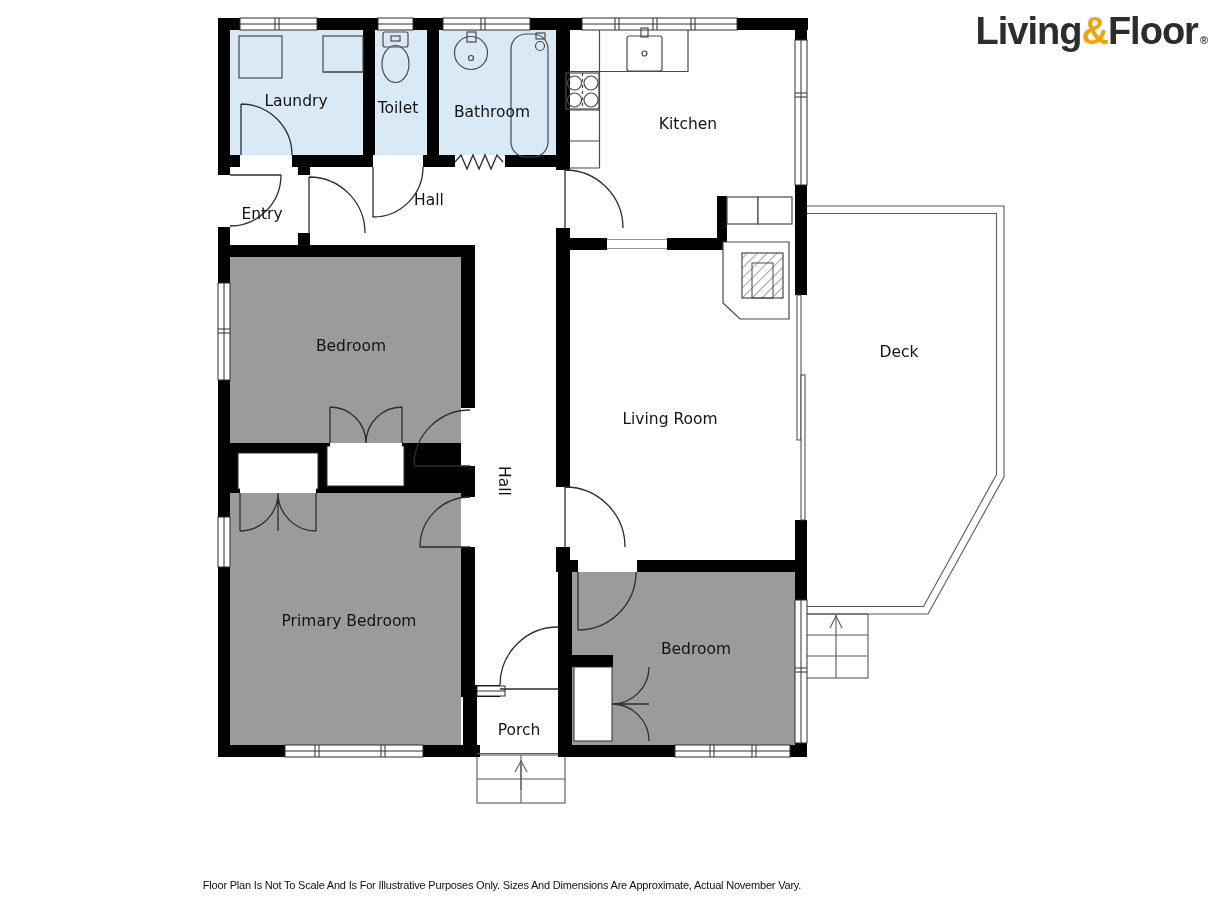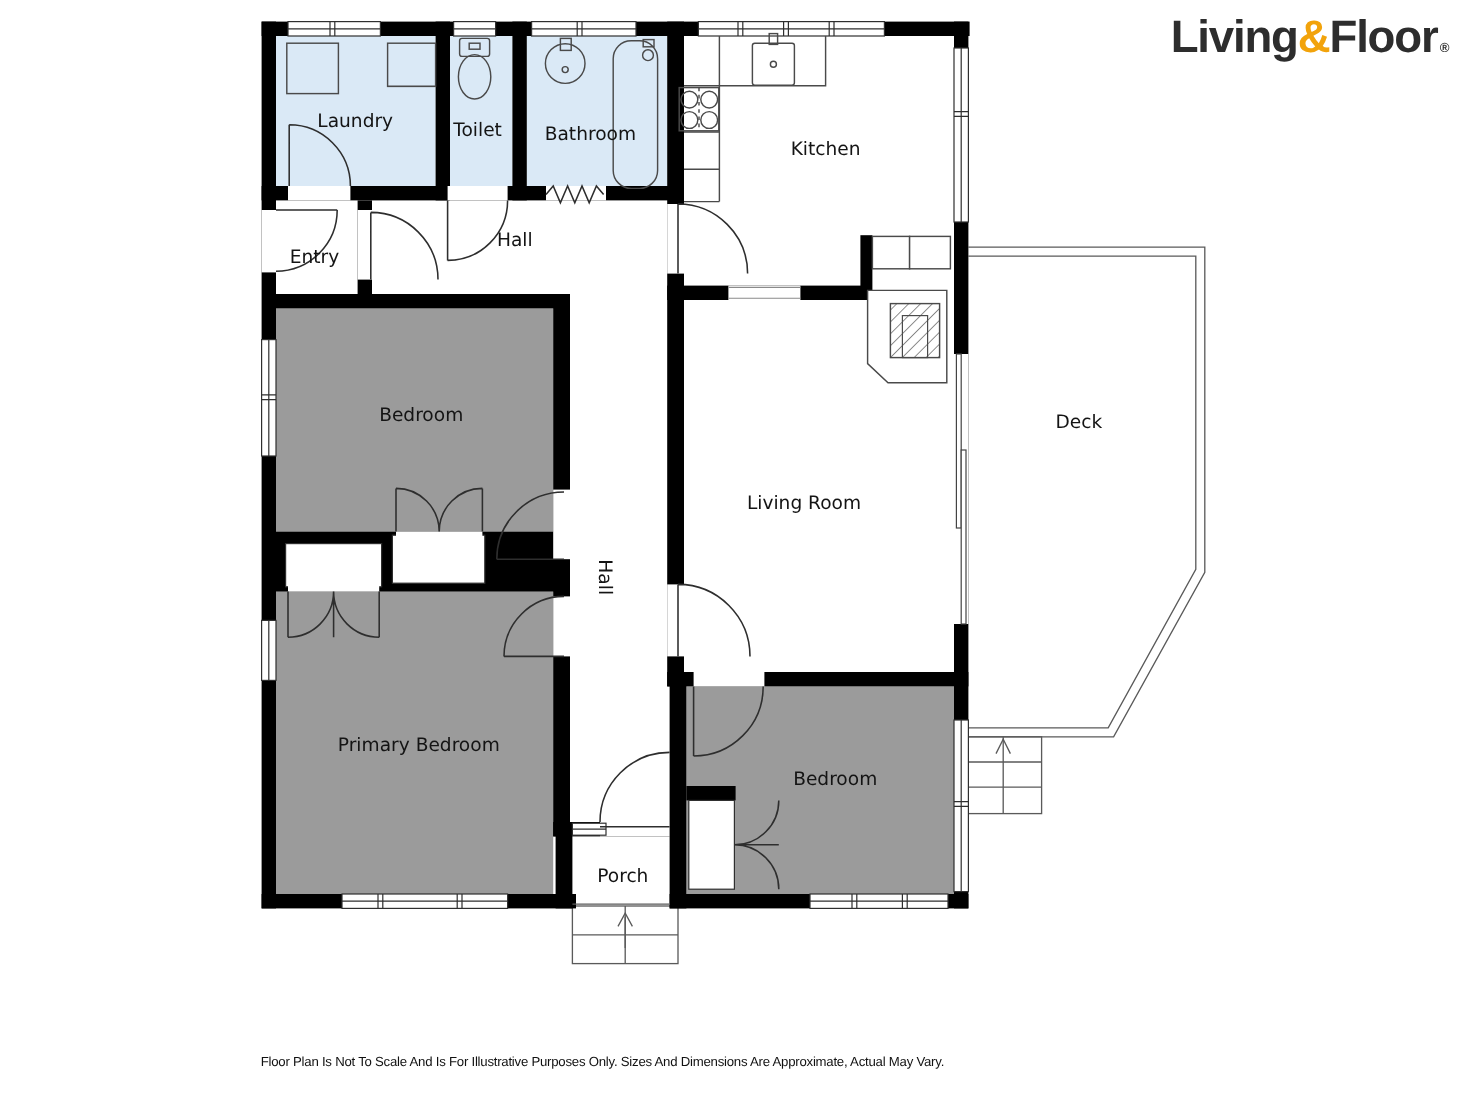--- a/index.html
+++ b/index.html
@@ -239,14 +239,14 @@
       <text class="lbl" x="351" y="351">Bedroom</text>
       <text class="lbl" x="670" y="424">Living Room</text>
       <text class="lbl" x="899" y="357">Deck</text>
       <text class="lbl" transform="translate(504 481) rotate(90)" y="5">Hall</text>
       <text class="lbl" x="349" y="626">Primary Bedroom</text>
       <text class="lbl" x="696" y="654">Bedroom</text>
       <text class="lbl" x="519" y="735">Porch</text>
     </g>
   </svg>
 
-  <div class="disclaimer">Floor Plan Is Not To Scale And Is For Illustrative Purposes Only. Sizes And Dimensions Are Approximate, Actual May Vary.</div>
+  <div class="disclaimer">Floor Plan Is Not To Scale And Is For Illustrative Purposes Only. Sizes And Dimensions Are Approximate, Actual November Vary.</div>
 </div>
 
 </body></html>

